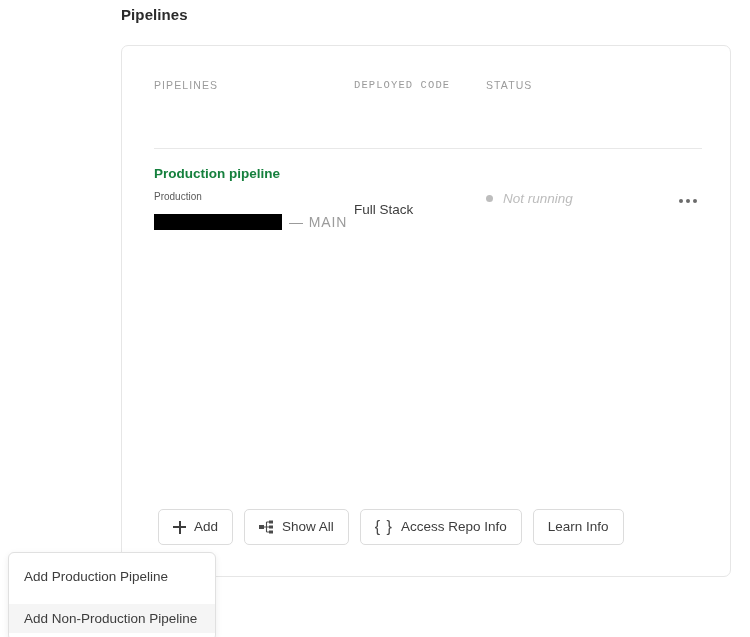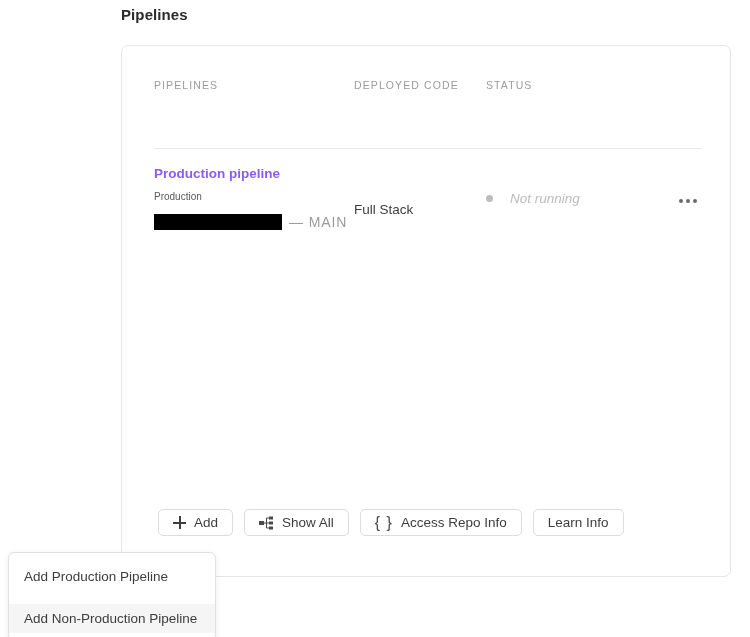--- a/index.html
+++ b/index.html
@@ -59,21 +59,21 @@
   .th {
     position: absolute;
     top: 33px;
     font-size: 10.5px;
     letter-spacing: 1.1px;
     color: #9b9b9b;
     text-transform: uppercase;
     white-space: nowrap;
   }
   .th-pipelines { left: 0; }
-  .th-deployed  { left: 200px; }
+  .th-deployed  { left: 200px; font-family: Liberation Mono, monospace; }
   .th-status    { left: 332px; }
 
   .divider {
     position: absolute;
     left: 32px;
     top: 102px;
     width: 548px;
     height: 1px;
     background: #e8e8e8;
   }
@@ -85,21 +85,21 @@
     top: 120px;
     width: 560px;
     height: 74px;
   }
   .row-name {
     position: absolute;
     left: 0;
     top: 0;
     font-size: 13.5px;
     font-weight: bold;
-    color: #8b5cf6;
+    color: #15803d;
     white-space: nowrap;
   }
   .row-subname {
     position: absolute;
     left: 0;
     top: 25px;
     font-size: 10px;
     color: #5a5a5a;
     white-space: nowrap;
   }
@@ -110,21 +110,21 @@
     font-size: 13.5px;
     color: #3d3d3d;
     white-space: nowrap;
   }
   .row-status {
     position: absolute;
     left: 332px;
     top: 25px;
     display: flex;
     align-items: center;
-    gap: 17px;
+    gap: 10px;
     white-space: nowrap;
   }
   .status-dot {
     width: 7px;
     height: 7px;
     border-radius: 50%;
     background: #bdbdbd;
     flex: 0 0 auto;
   }
   .status-text {
@@ -176,21 +176,21 @@
   
   .buttonbar {
     position: absolute;
     left: 36px;
     top: 463px;
     display: flex;
     align-items: center;
     gap: 11px;
   }
   .btn {
-    height: 27px;
+    height: 36px;
     padding: 0 14px;
     display: inline-flex;
     align-items: center;
     justify-content: center;
     gap: 8px;
     background: #ffffff;
     border: 1px solid #dcdcdc;
     border-radius: 5px;
     font-size: 13.5px;
     color: #3d3d3d;

